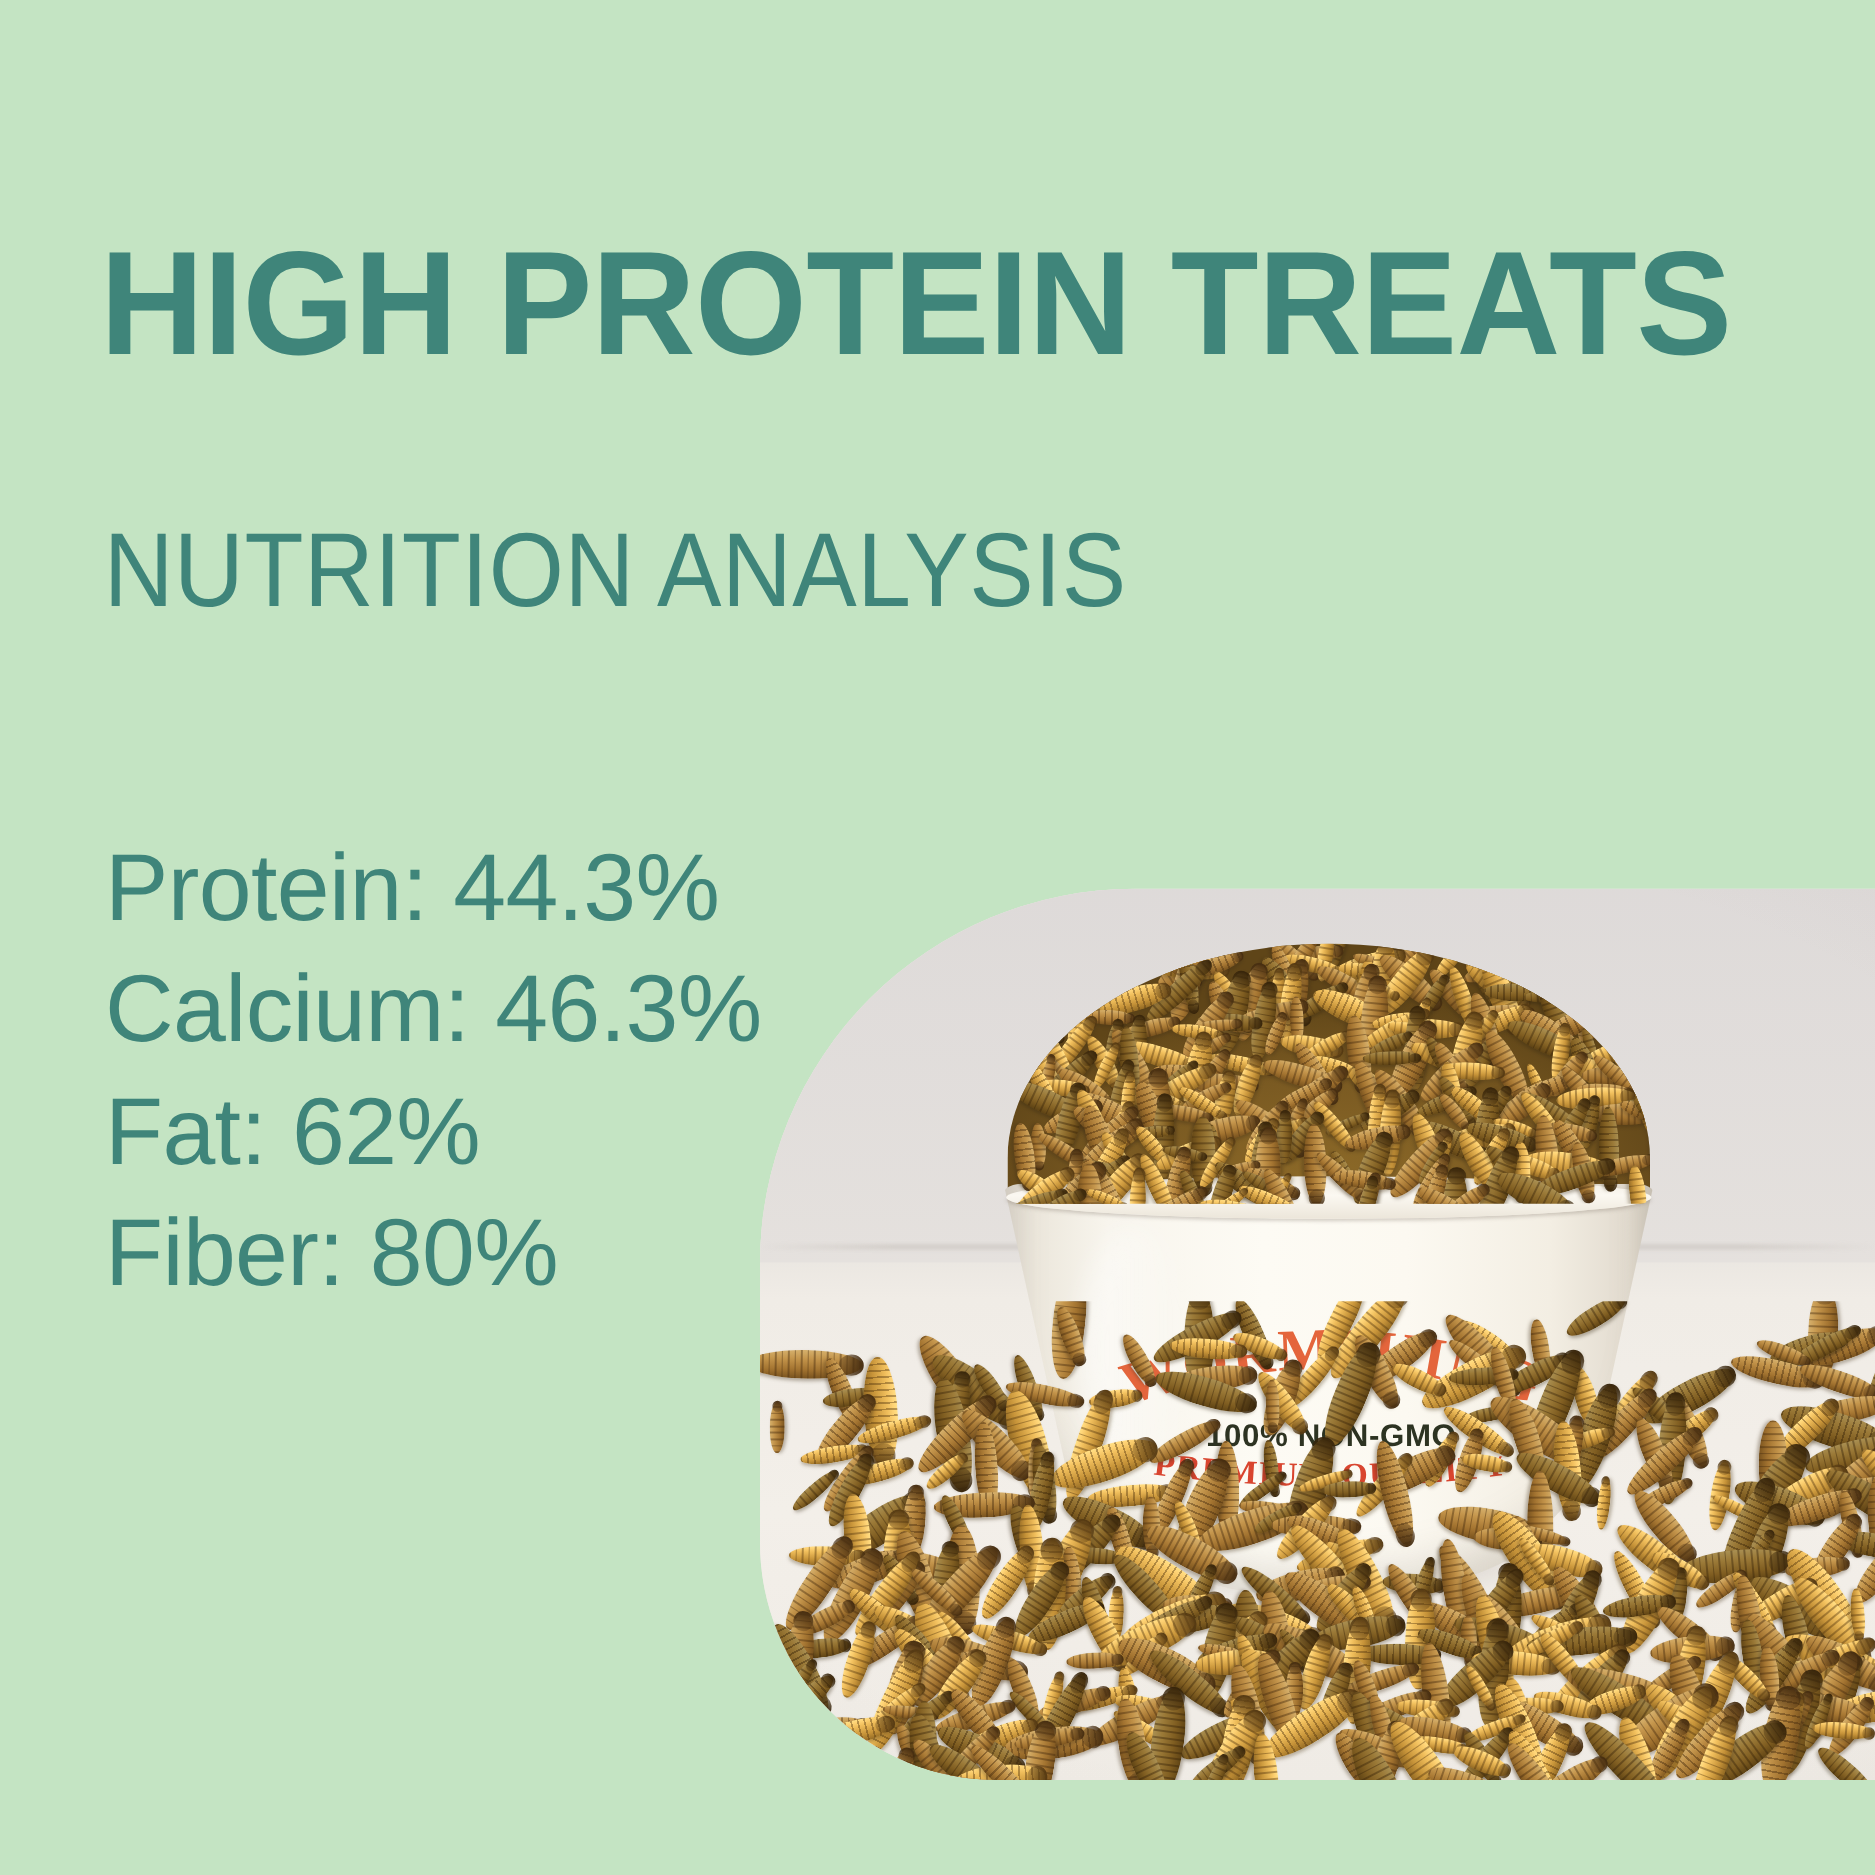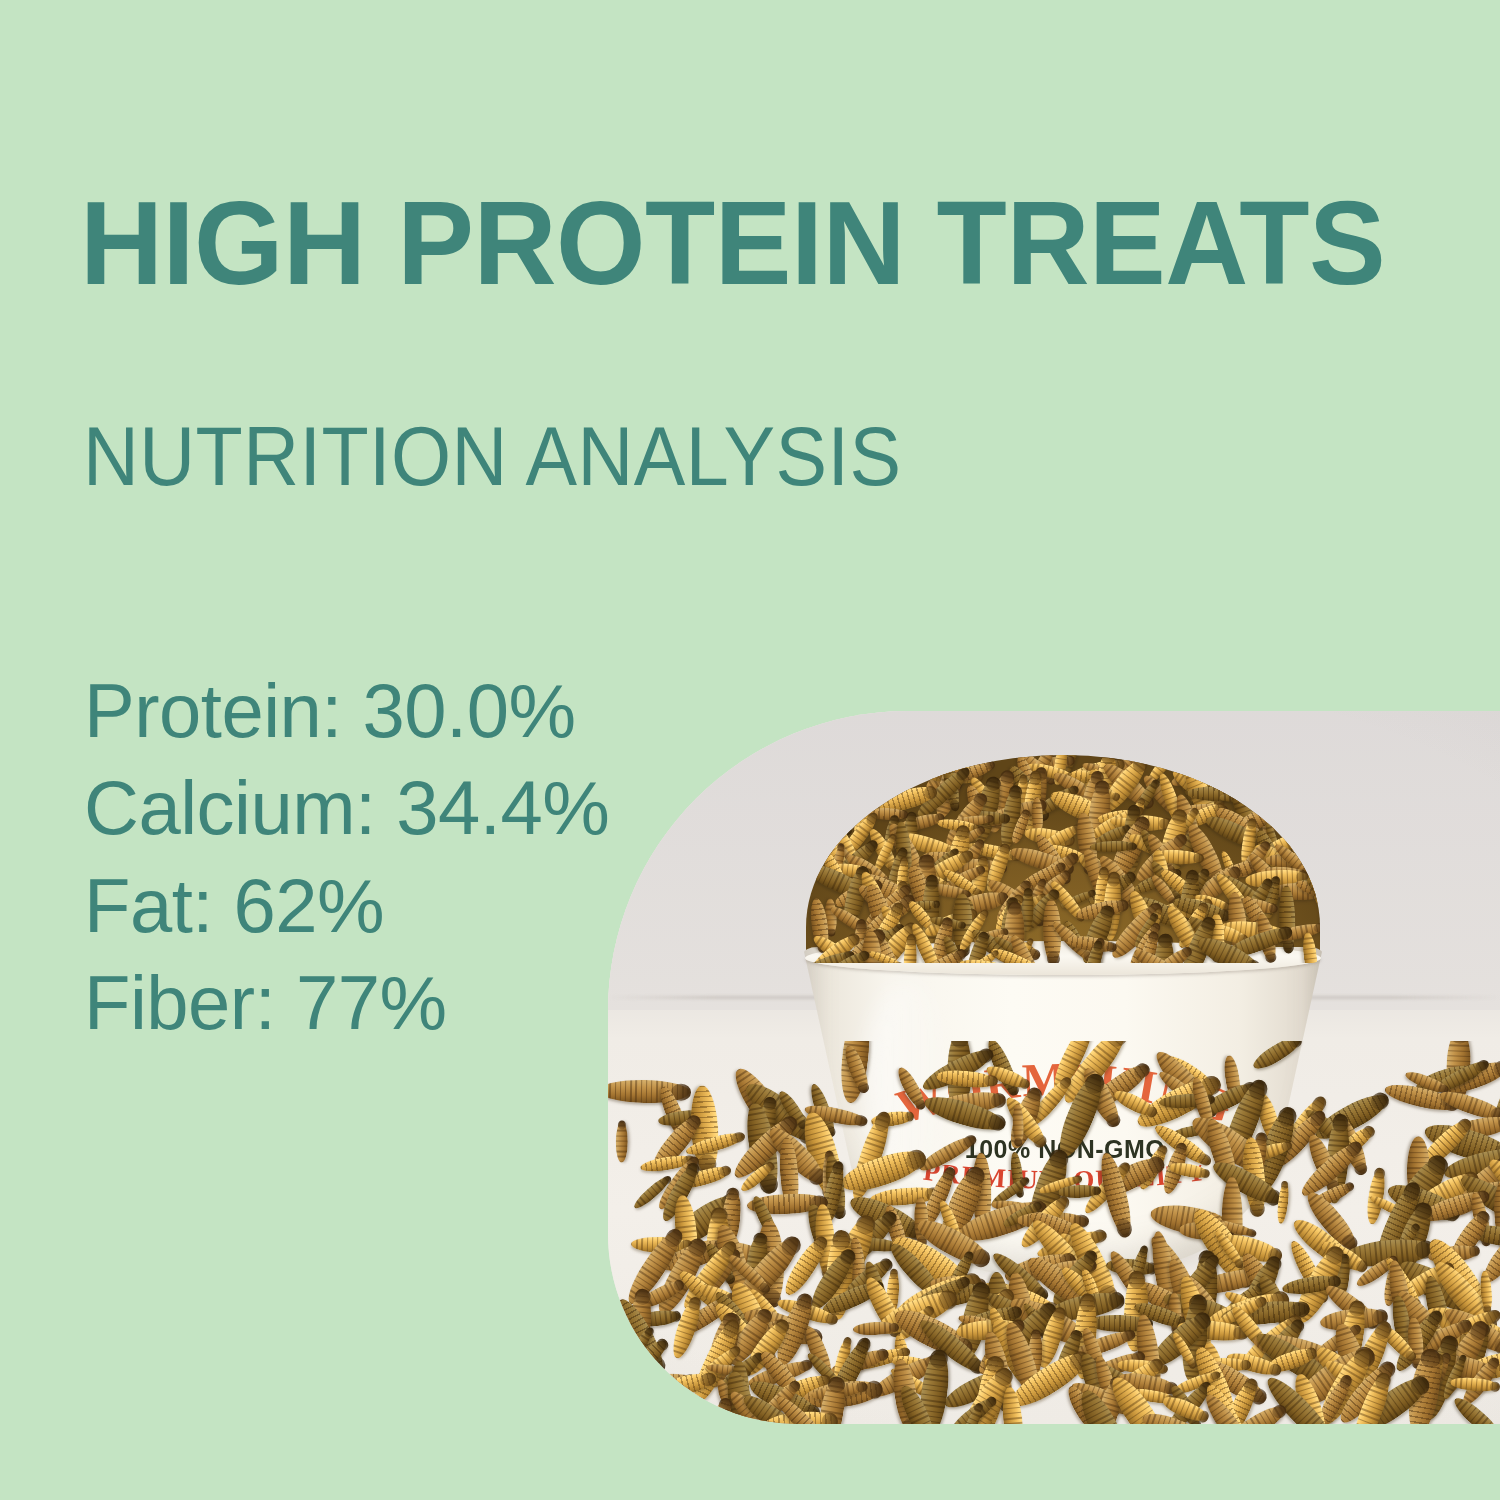--- a/index.html
+++ b/index.html
@@ -279,24 +279,24 @@
 
 <div id="poster">
 
   <div class="text-col">
 
     <h1 class="headline">HIGH PROTEIN TREATS</h1>
 
     <h2 class="subhead">NUTRITION ANALYSIS</h2>
 
     <ul class="facts">
-      <li class="fact">Protein: 30.0%</li>
-      <li class="fact">Calcium: 34.4%</li>
+      <li class="fact">Protein: 44.3%</li>
+      <li class="fact">Calcium: 46.3%</li>
       <li class="fact">Fat: 62%</li>
-      <li class="fact">Fiber: 77%</li>
+      <li class="fact">Fiber: 80%</li>
     </ul>
   </div>
 
   <div class="photo-panel">
     <div class="scene">
       <div class="wall-tint"></div>
       <div class="seam"></div>
     </div>
 
     <div class="heap">

